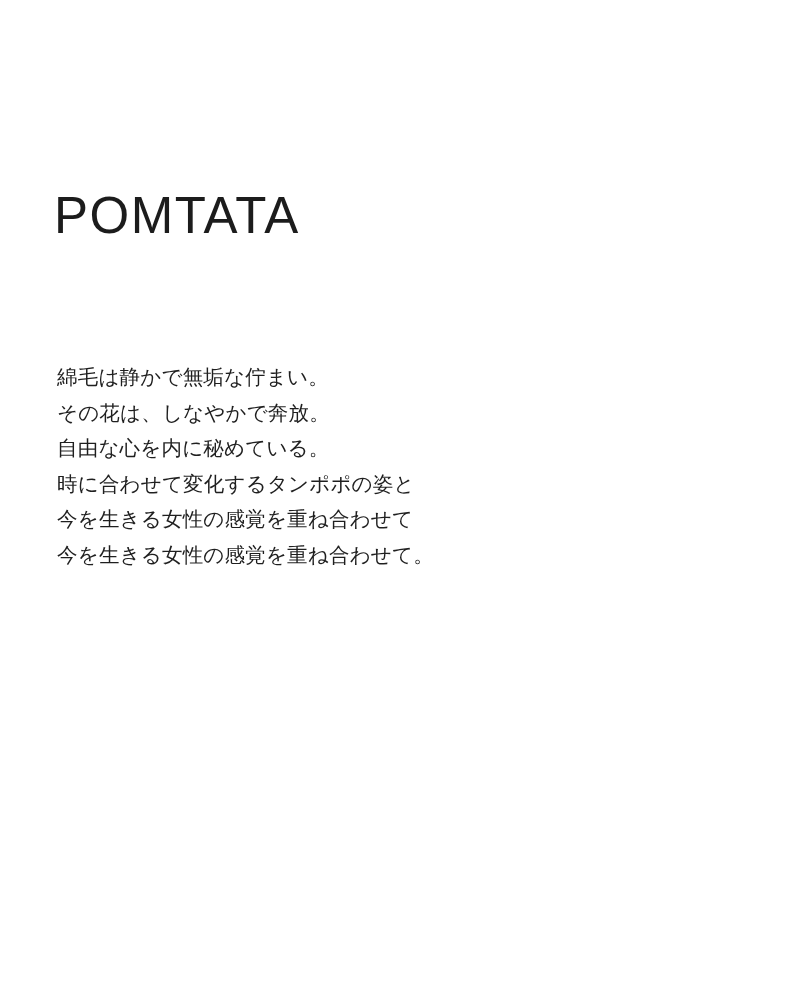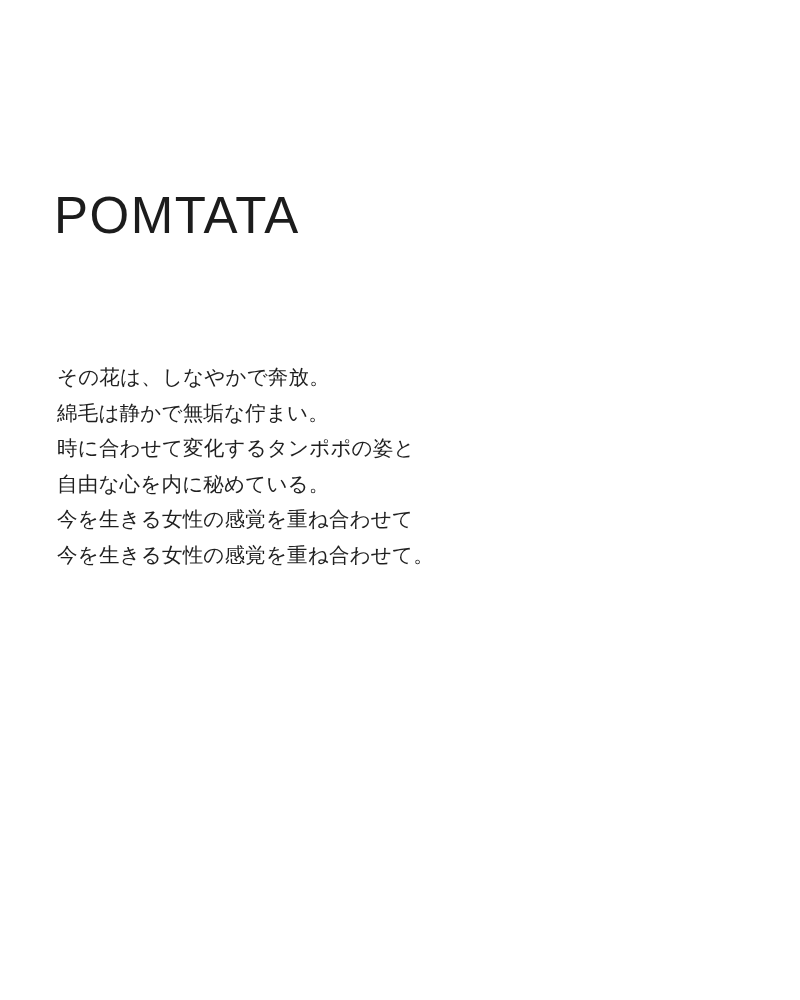--- a/index.html
+++ b/index.html
@@ -51,21 +51,21 @@
   }
 </style>
 </head>
 <body>
 
 <div class="page">
 
   <h1 class="brand-title">POMTATA</h1>
 
   <div class="statement">
+    <div class="statement-line">綿毛は静かで無垢な佇まい。</div>
     <div class="statement-line">その花は、しなやかで奔放。</div>
-    <div class="statement-line">綿毛は静かで無垢な佇まい。</div>
+    <div class="statement-line">自由な心を内に秘めている。</div>
     <div class="statement-line">時に合わせて変化するタンポポの姿と</div>
-    <div class="statement-line">自由な心を内に秘めている。</div>
     <div class="statement-line">今を生きる女性の感覚を重ね合わせて</div>
     <div class="statement-line">今を生きる女性の感覚を重ね合わせて。</div>
   </div>
 
 </div>
 
 </body></html>

